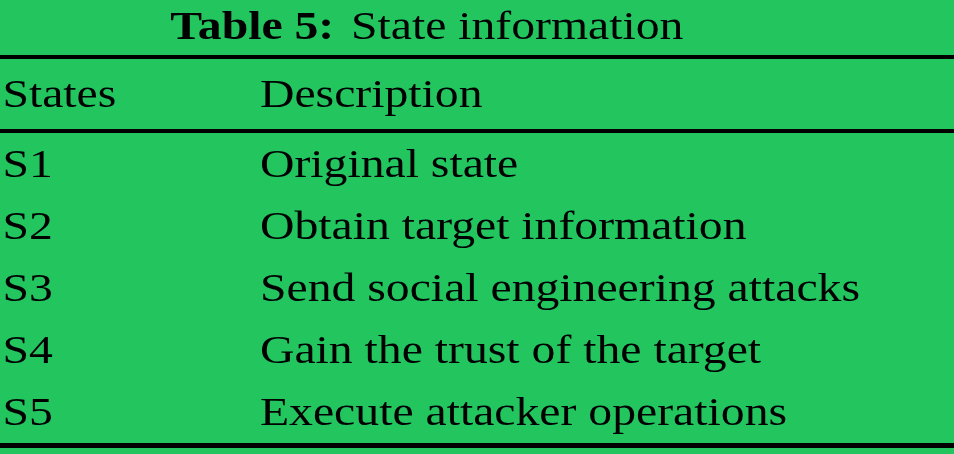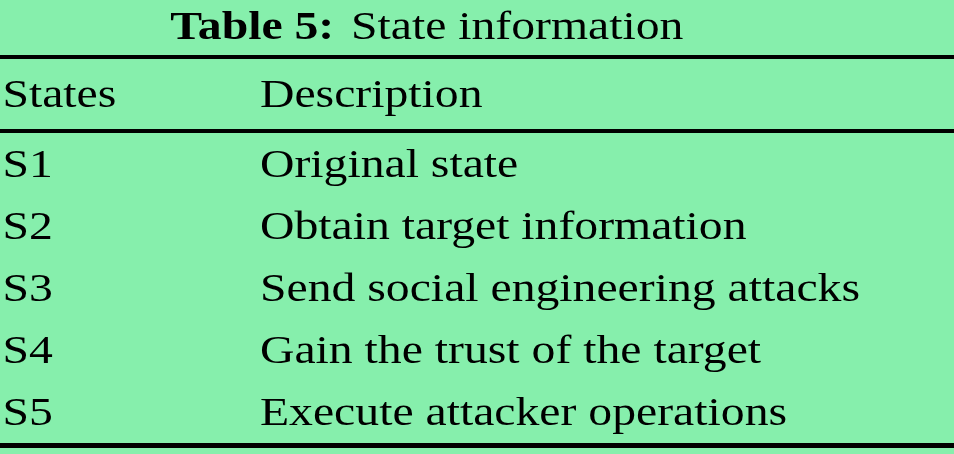--- a/index.html
+++ b/index.html
@@ -5,21 +5,21 @@
   html, body {
     margin: 0;
     padding: 0;
     background: #ffffff;
   }
   .viewport {
     position: relative;
     width: 954px;
     height: 454px;
     overflow: hidden;
-    background: #86efac;
+    background: #22c55e;
     font-family: "Liberation Serif", "DejaVu Serif", serif;
     color: #000000;
   }
   
   .scale-wrap {
     position: absolute;
     top: 0;
     left: 0;
     width: 800px;
     height: 454px;

